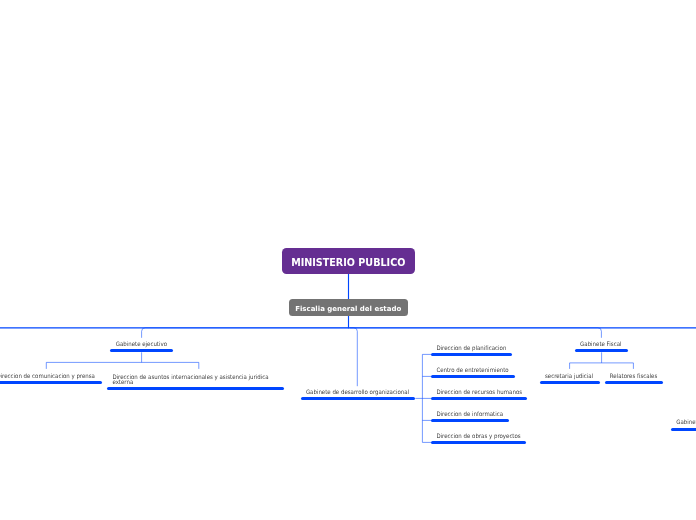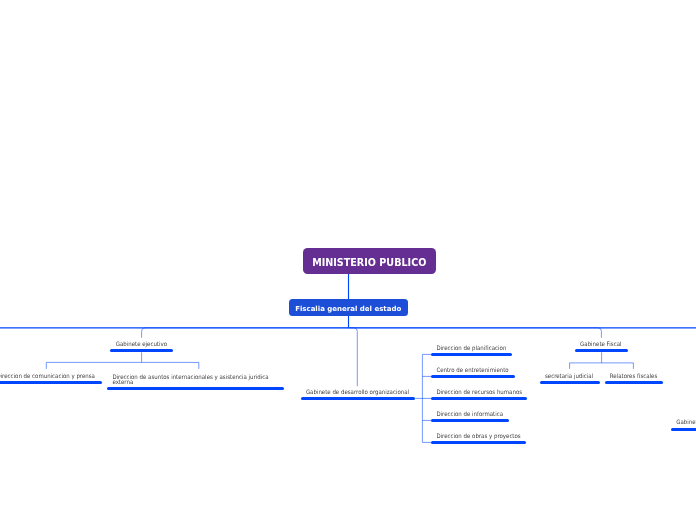--- a/index.html
+++ b/index.html
@@ -5,22 +5,22 @@
 <style>
   html,body{margin:0;padding:0;}
   body{width:696px;height:520px;background:#ffffff;overflow:hidden;
        font-family:"DejaVu Sans",sans-serif;
        -webkit-font-smoothing:antialiased;}
   #canvas{position:relative;width:696px;height:520px;overflow:hidden;background:#ffffff;}
   svg#links{position:absolute;left:0;top:0;width:696px;height:520px;z-index:1;}
 
   .rootnode{position:absolute;background:#652e92;color:#ffffff;border-radius:4.5px;
             font-weight:bold;font-size:9.6px;text-align:center;white-space:nowrap;
-            display:flex;align-items:center;justify-content:center;z-index:4;margin-left:21px;}
-  .l1node{position:absolute;background:#1d4ed8;color:#ffffff;border-radius:3.5px;
+            display:flex;align-items:center;justify-content:center;z-index:4;}
+  .l1node{position:absolute;background:#737373;color:#ffffff;border-radius:3.5px;
           font-weight:bold;font-size:7px;text-align:center;white-space:nowrap;
           display:flex;align-items:center;justify-content:center;z-index:4;}
   .l1node > span{position:relative;top:1.4px;}
   .rootnode > span{position:relative;top:2.2px;}
 
   .leaf{position:absolute;z-index:3;}
   .leaf .lbl{position:absolute;font-size:6.05px;font-stretch:condensed;
              color:#3d3d3d;line-height:5.8px;white-space:nowrap;}
   .leaf .bar{position:absolute;height:3px;border-radius:1.6px;background:#0046ff;}
 </style>

